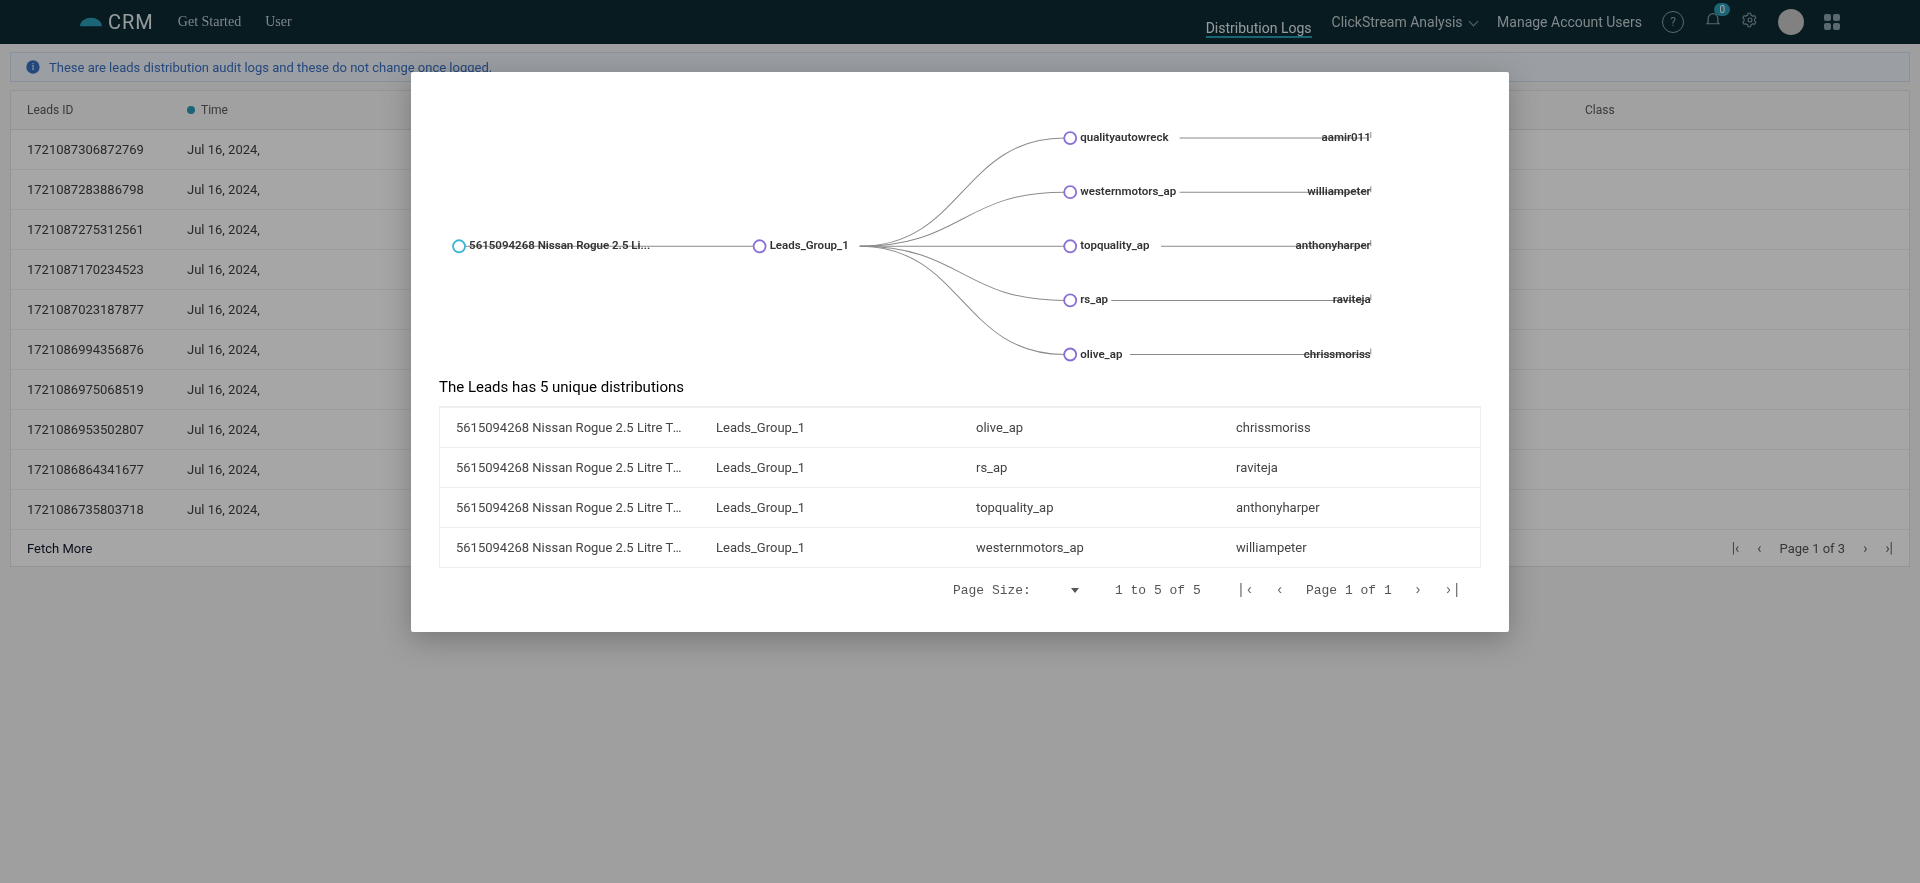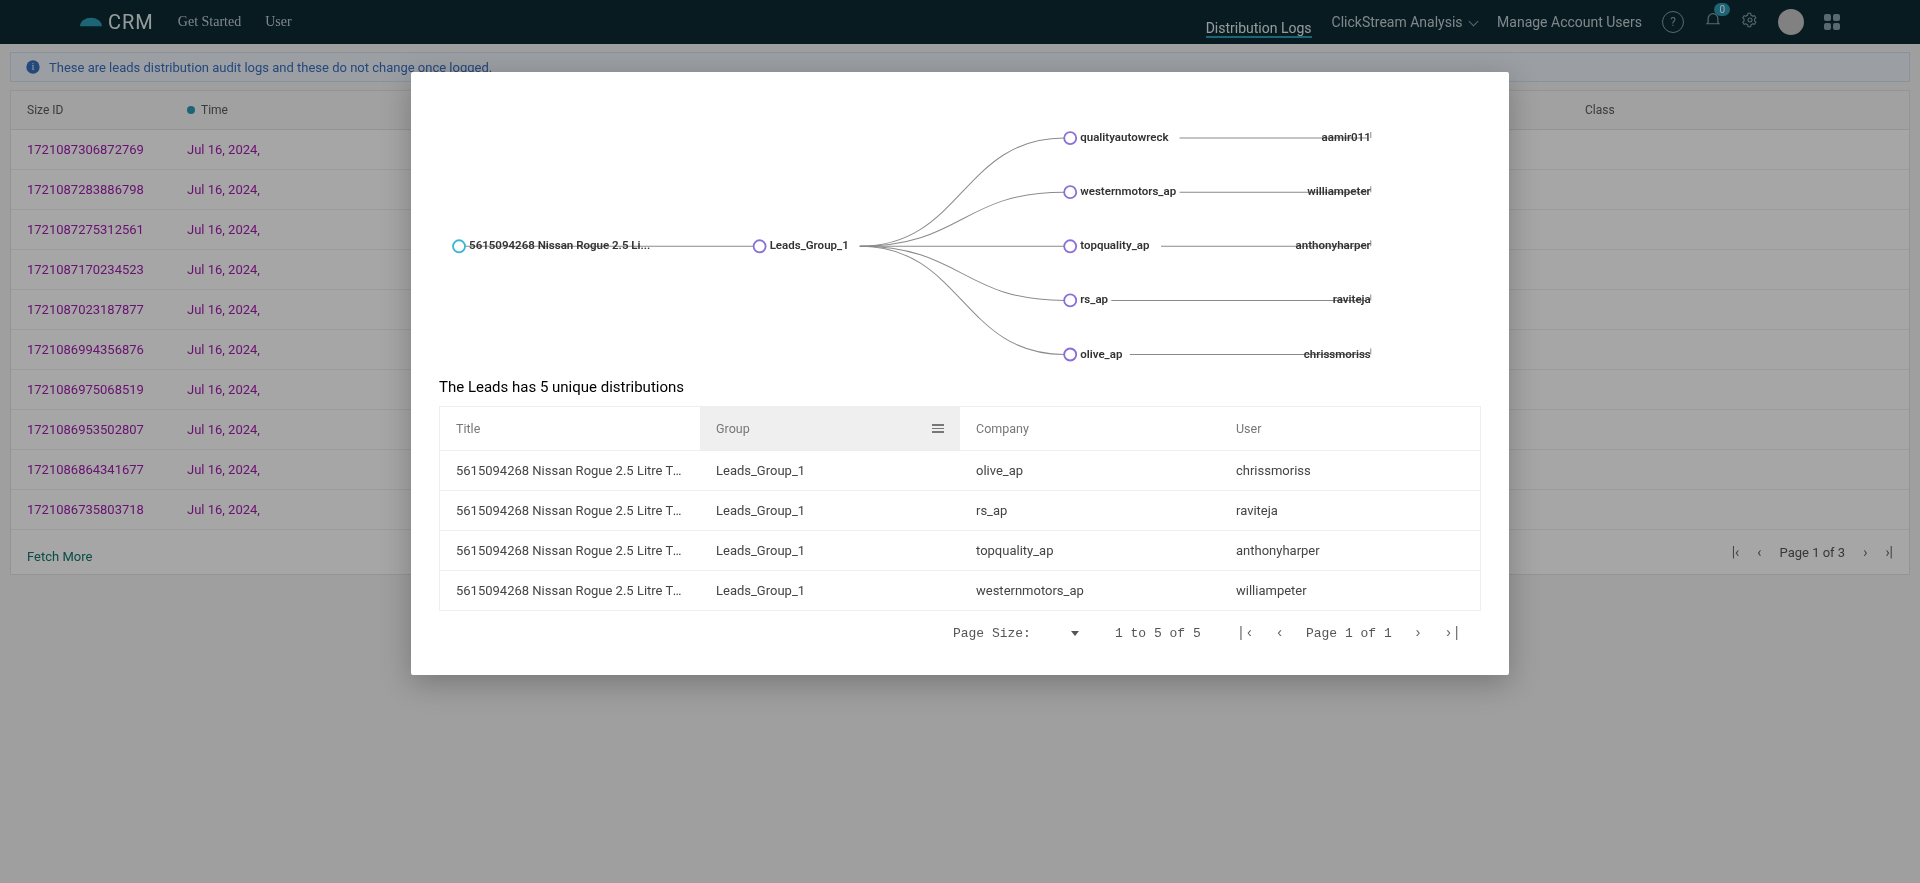--- a/index.html
+++ b/index.html
@@ -53,23 +53,23 @@
     margin-top:8px;
     border:1px solid #e3e3e3;
     background:#fff;
   }
   .thead { display:flex; background:#f7f7f7; border-bottom:1px solid #e3e3e3; font-size:12px; color:#5b5b5b; }
   .th, .td { padding:12px 16px; }
   .col-id { width:160px; }
   .col-time { flex:1; display:flex; align-items:center; gap:6px;}
   .col-class { width:340px; }
   .sort-dot { width:8px;height:8px;border-radius:50%;background:#2a9bb5;display:inline-block; }
-  .tbody .row { display:flex; border-bottom:1px solid #eee; font-size:13px; color:#a21caf; }
+  .tbody .row { display:flex; border-bottom:1px solid #eee; font-size:13px; color:#404040; }
   .tfoot { display:flex; align-items:center; padding:10px 16px; font-size:13px;}
-  .fetch-more { color:#0f766e; cursor:pointer;margin-top:9px; }
+  .fetch-more { color:#0f172a; cursor:pointer; }
   .pager { margin-left:auto; display:flex; align-items:center; gap:18px; color:#555; }
   .pg-btn { cursor:pointer; color:#666; font-size:14px; }
 
   
   .overlay {
     position:absolute; inset:0;
     background:rgba(0,0,0,.35);
     display:flex; align-items:flex-start; justify-content:center;
     padding-top:72px;
   }
@@ -156,21 +156,21 @@
   <div class="info-banner">
     <svg width="16" height="16" viewBox="0 0 24 24">
         <circle cx="12" cy="12" r="10" fill="#3a6fbf"></circle>
         <text x="12" y="17" text-anchor="middle" fill="#fff" font-size="14" font-family="serif">i</text>
       </svg>
     <span>These are leads distribution audit logs and these do not change once logged.</span>
   </div>
 
   <div class="table-wrap">
     <div class="thead">
-      <div class="th col-id">Size ID</div>
+      <div class="th col-id">Leads ID</div>
       <div class="th col-time">
         <span class="sort-dot"></span>
         <span>Time</span>
       </div>
       <div class="th col-class">Class</div>
     </div>
     <div class="tbody" id="logs-body">
         <div class="row">
           <div class="td col-id">1721087306872769</div>
           <div class="td col-time">Jul 16, 2024,</div>
@@ -274,33 +274,20 @@
           <text x="640" y="258" class="node-label" text-anchor="start">olive_ap</text>
           <line x1="689.6" y1="258" x2="926" y2="258" class="edge"></line>
           <line x1="930" y1="252" x2="930" y2="258" stroke="#8a8a8a" stroke-width="1"></line>
           <text x="930" y="258" class="node-label" text-anchor="end">chrissmoriss</text>
         </svg>
     </div>
 
     <div class="sub-head">The Leads has 5 unique distributions</div>
 
     <div class="dist-table">
-      <div class="dist-head">
-        <div class="dth dcol-title">Title</div>
-        <div class="dth dcol-group group-col">
-          <span>Group</span>
-          <span class="menu-icon">
-              <span></span>
-              <span></span>
-              <span></span>
-            </span>
-        </div>
-        <div class="dth dcol-company">Company</div>
-        <div class="dth dcol-user">User</div>
-      </div>
       <div class="dist-body" id="dist-body">
           <div class="dist-row">
             <div class="dcol-title">5615094268 Nissan Rogue 2.5 Litre Transmi...</div>
             <div class="dcol-group">Leads_Group_1</div>
             <div class="dcol-company">olive_ap</div>
             <div class="dcol-user">chrissmoriss</div>
           </div>
           <div class="dist-row">
             <div class="dcol-title">5615094268 Nissan Rogue 2.5 Litre Transmi...</div>
             <div class="dcol-group">Leads_Group_1</div>

